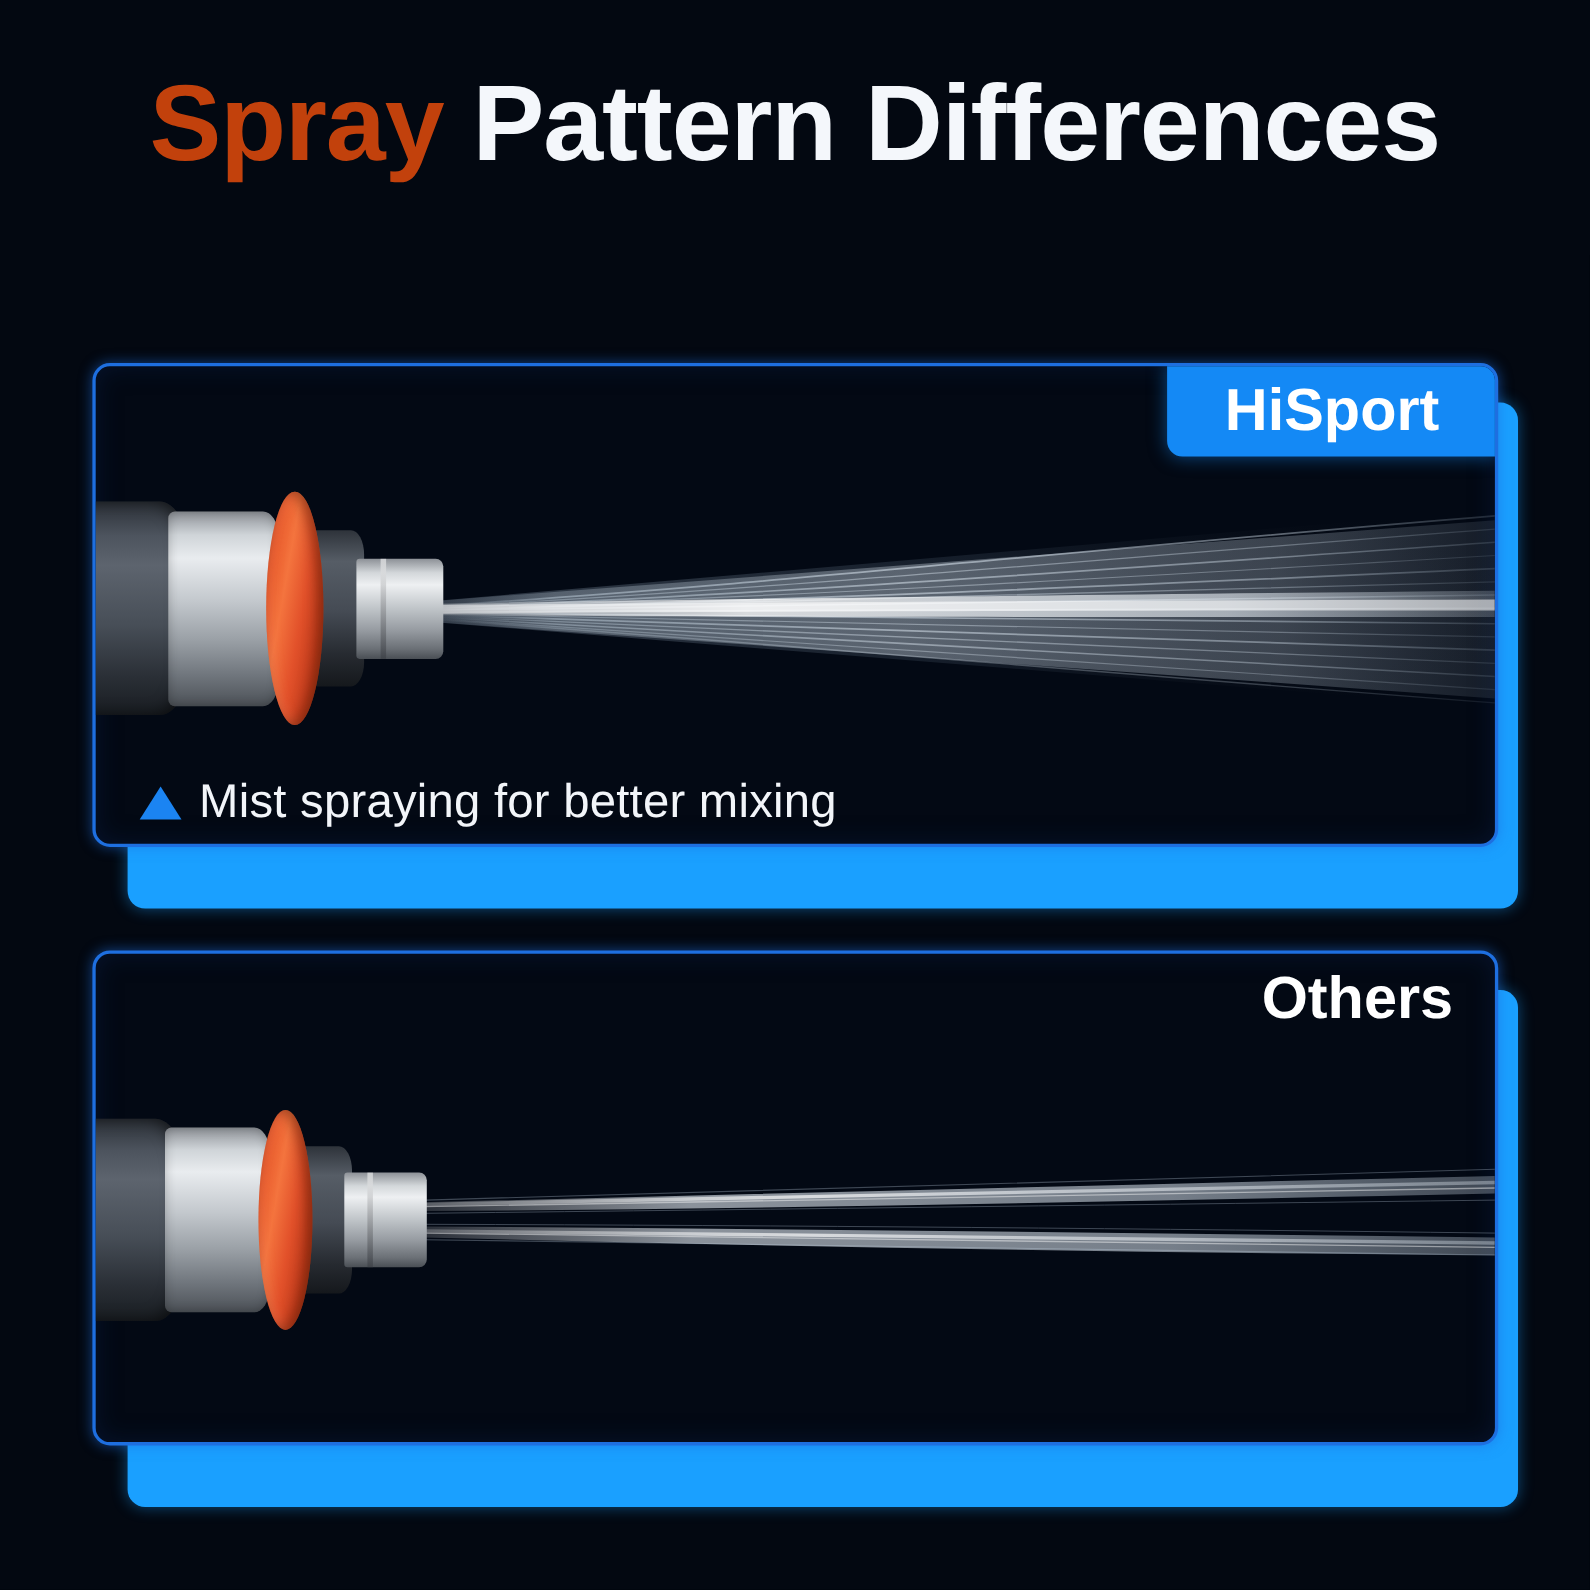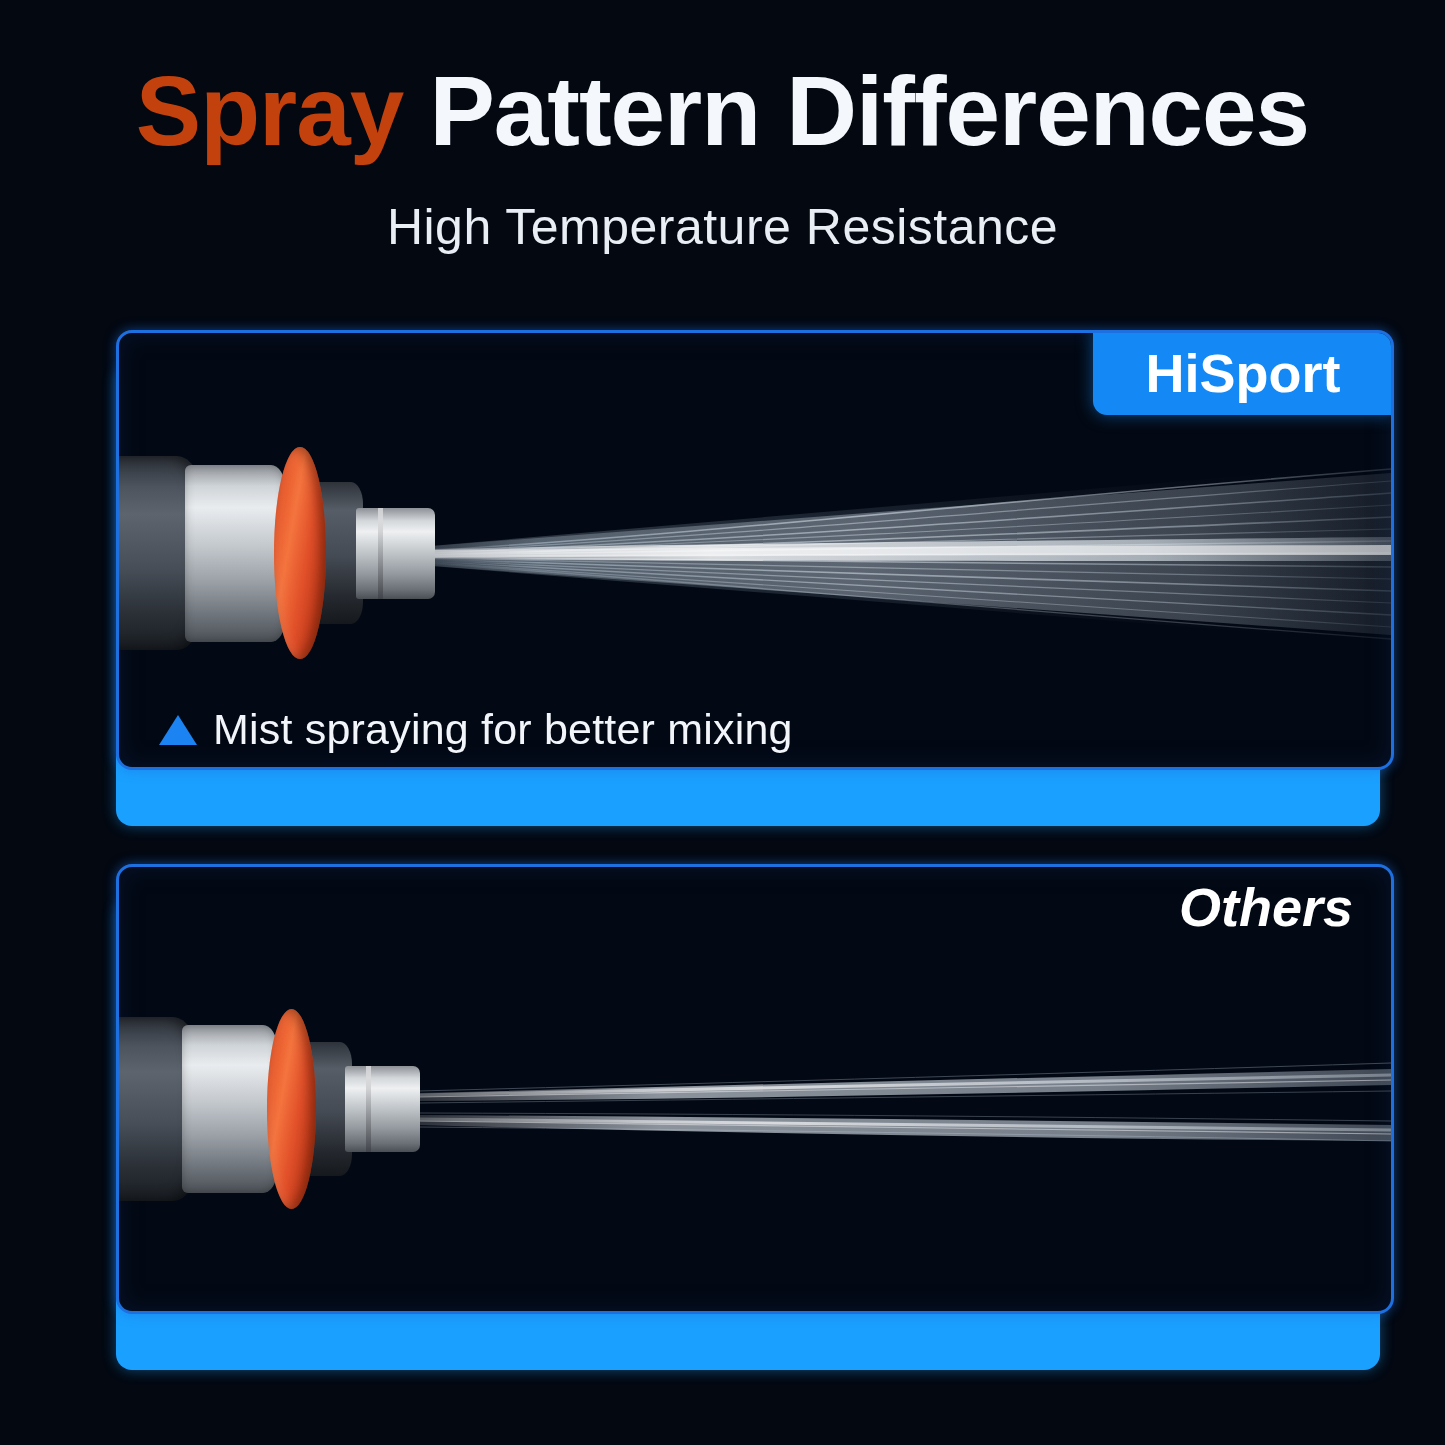--- a/index.html
+++ b/index.html
@@ -43,21 +43,21 @@
     font-size: 50px;
     font-weight: 400;
     color: #e9eef5;
     letter-spacing: 0.5px;
     white-space: nowrap;
   }
 
   
   .panel-wrap { position: absolute; }
   #panel-hisport { left: 84px; top: 330px;  width: 1296px; height: 460px; }
-  #panel-others  { left: 84px; top: 864px;  width: 1296px; height: 470px; font-style: italic; }
+  #panel-others  { left: 84px; top: 864px;  width: 1296px; height: 470px; }
 
   
   .panel-shadow {
     position: absolute;
     left: 32px;
     top: 36px;
     width: 1264px;
     height: 100%;
     border-radius: 16px;
     background: #1aa0ff;
@@ -68,21 +68,20 @@
     position: absolute;
     left: 0; top: 0;
     width: 1272px;
     height: 434px;
     border: 3px solid #1e6fe0;
     border-radius: 16px;
     background: #030914;
     box-shadow: 0 0 12px rgba(30,111,224,0.55),
                 inset 0 0 22px rgba(10,30,70,0.5);
     overflow: hidden;
-    margin-left: 32px;
   }
   #panel-others .panel-card { height: 444px; }
 
   
   .brand-tag {
     position: absolute;
     top: -2px;
     right: -2px;
     min-width: 300px;
     height: 84px;
@@ -235,21 +234,20 @@
 </style>
 </head>
 <body>
 
 <div id="page">
 
   <div id="header">
     <div id="title">
       <span class="accent">Spray</span><span class="plain">&nbsp;</span><span class="plain">Pattern Differences</span>
     </div>
-    <div id="subtitle">High Temperature Resistance</div>
   </div>
 
   <div class="panel-wrap" id="panel-hisport">
     <div class="panel-shadow"></div>
     <div class="panel-card">
 
       <div class="brand-tag filled">
         <span>HiSport</span>
       </div>
 

